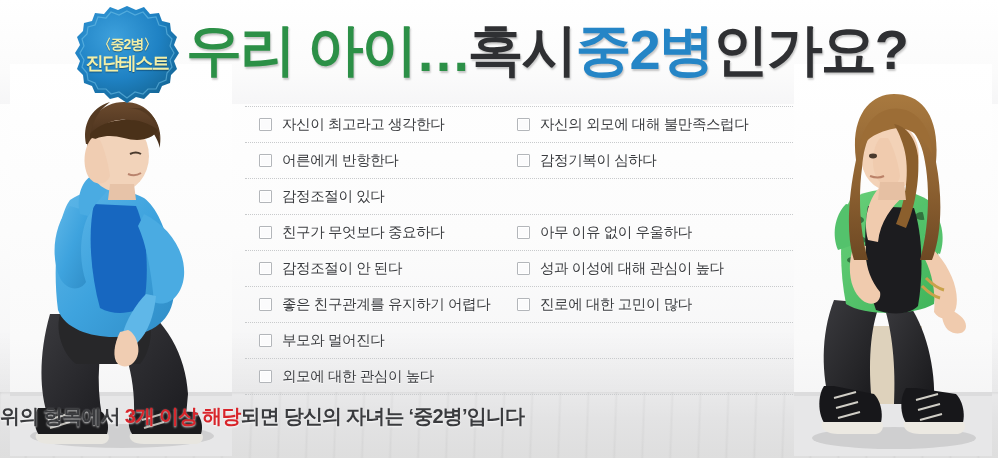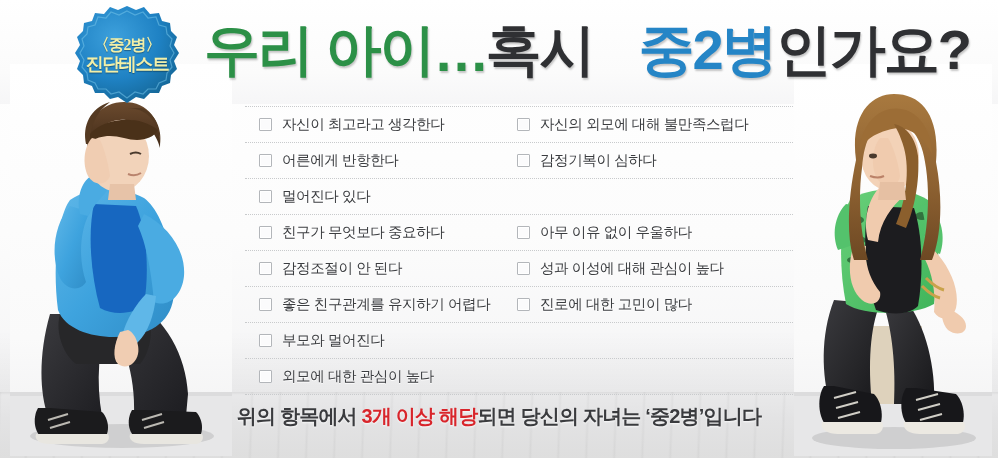--- a/index.html
+++ b/index.html
@@ -42,37 +42,37 @@
     position:absolute;left:0;top:0;width:998px;height:104px;
     background:linear-gradient(180deg,#ffffff 0%,#fbfbfb 70%,#f6f6f7 100%);
   }
   .title{
     position:absolute;left:186px;top:8px;width:700px;height:86px;
     display:flex;align-items:center;
     font-size:56px;font-weight:bold;letter-spacing:-2px;
     white-space:nowrap;
     text-shadow:1px 2px 2px rgba(0,0,0,0.22);
   }
-  .t-green{color:#2c9047;margin-left:18px;}
+  .t-green{color:#2c9047;}
   .t-dark{color:#2f3033;}
-  .t-blue{color:#2585c6;margin-left:45px;}
+  .t-blue{color:#2585c6;}
   .t-dots{color:#2c9047;letter-spacing:-4px;}
 
   
   .badge{
     position:absolute;left:64px;top:6px;width:126px;height:98px;
   }
   .badge svg{position:absolute;left:0;top:0;}
   .badge-txt{
     position:absolute;left:0;top:0;width:126px;height:98px;
     display:flex;flex-direction:column;align-items:center;justify-content:center;
     color:#f2efa8;font-weight:bold;line-height:1.12;
     text-shadow:0 1px 1px rgba(0,0,0,0.35);
   }
-  .badge-l1{font-size:16px;letter-spacing:-1px;font-family:Liberation Serif, serif;}
+  .badge-l1{font-size:14px;letter-spacing:-1px;}
   .badge-l2{font-size:18px;letter-spacing:-1.5px;}
 
   
   .photo{position:absolute;bottom:0;}
   .photo svg{display:block;}
   #photo-boy{left:10px;bottom:2px;}
   #photo-girl{right:6px;bottom:2px;}
 
   
   .checklist{
@@ -96,21 +96,21 @@
     box-shadow:inset 0 0 0 1px #ffffff;
   }
   .ctext{
     font-size:14.5px;color:#3b3d40;letter-spacing:-0.4px;white-space:nowrap;
     text-shadow:0 1px 0 rgba(255,255,255,0.9);
   }
 
   
   .caption{
     position:absolute;left:0;top:403px;width:998px;
-    text-align:center;font-size:20px;font-weight:bold;letter-spacing:-0.8px;
+    text-align:left;font-size:20px;font-weight:bold;letter-spacing:-0.8px;
     color:#3a3b3e;white-space:nowrap;
     text-shadow:0 1px 2px rgba(255,255,255,0.85);
   }
   .cap-red{color:#d8252b;}
 </style>
 </head>
 <body>
 
 <div id="stage">
 
@@ -341,21 +341,21 @@
       </div>
       <div class="cell cell-right">
         <span class="cbox"></span>
         <span class="ctext">감정기복이 심하다</span>
       </div>
     </div>
 
     <div class="crow">
       <div class="cell cell-right">
         <span class="cbox"></span>
-        <span class="ctext">멀어진다 있다</span>
+        <span class="ctext">감정조절이 있다</span>
       </div>
     </div>
 
     <div class="crow">
       <div class="cell cell-left">
         <span class="cbox"></span>
         <span class="ctext">친구가 무엇보다 중요하다</span>
       </div>
       <div class="cell cell-right">
         <span class="cbox"></span>

